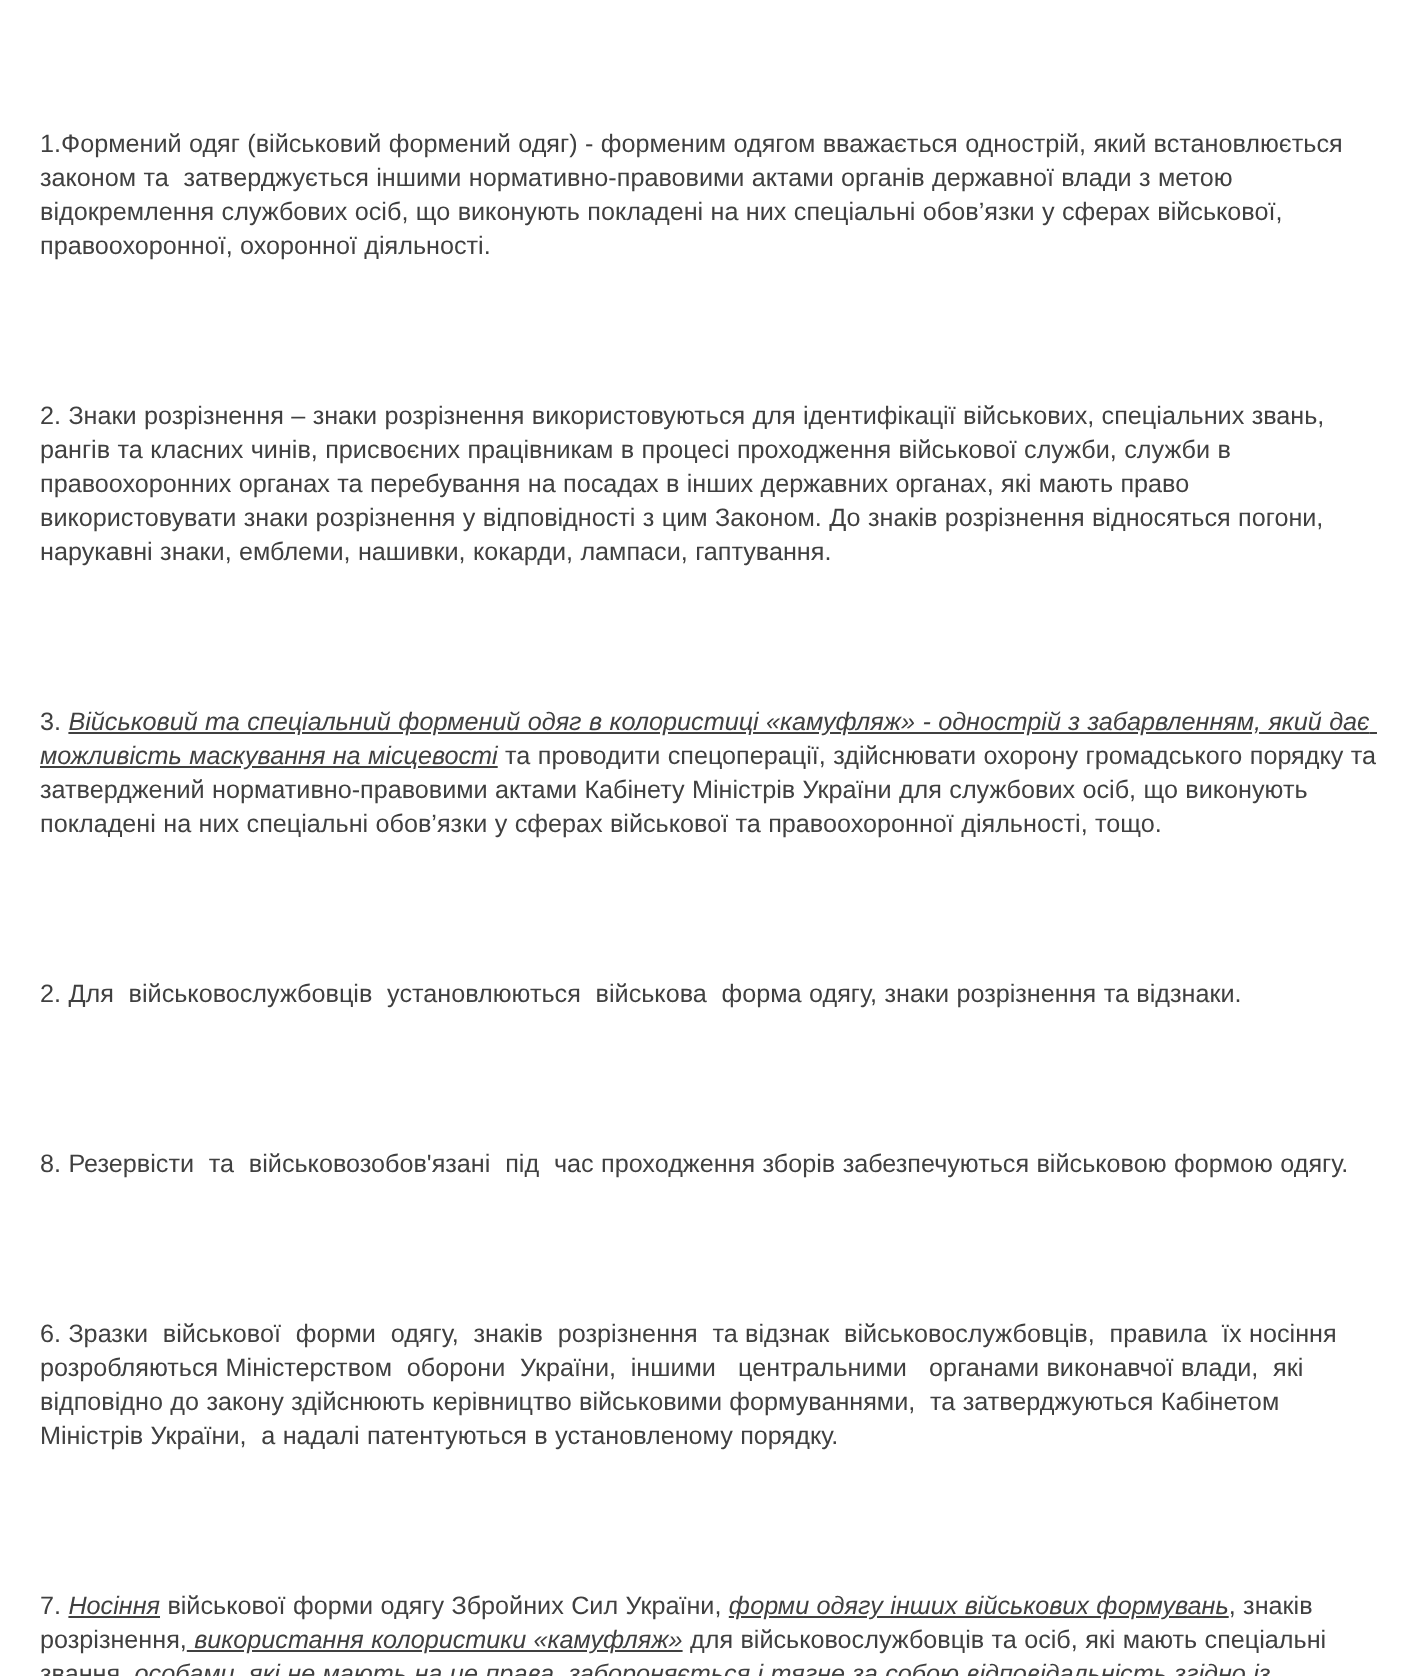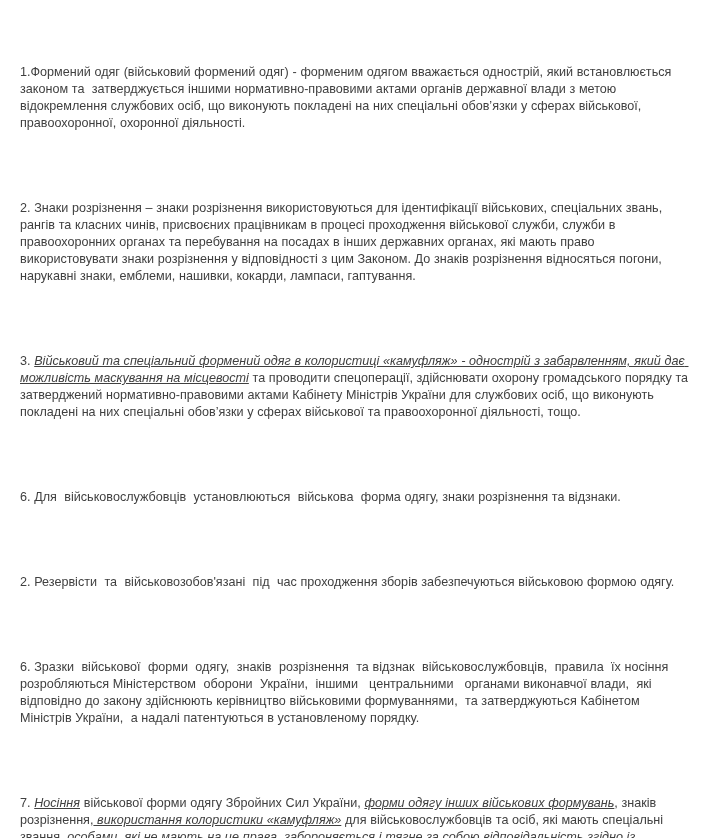--- a/index.html
+++ b/index.html
@@ -31,23 +31,23 @@
 <body>
 
 <div class="doc">
 
   <p><span>1.Формений одяг (військовий формений одяг) - форменим одягом вважається однострій, який встановлюється законом та  затверджується іншими нормативно-правовими актами органів державної влади з метою відокремлення службових осіб, що виконують покладені на них спеціальні обов’язки у сферах військової, правоохоронної, охоронної діяльності.</span></p>
 
   <p><span>2. Знаки розрізнення – знаки розрізнення використовуються для ідентифікації військових, спеціальних звань, рангів та класних чинів, присвоєних працівникам в процесі проходження військової служби, служби в правоохоронних органах та перебування на посадах в інших державних органах, які мають право використовувати знаки розрізнення у відповідності з цим Законом. До знаків розрізнення відносяться погони, нарукавні знаки, емблеми, нашивки, кокарди, лампаси, гаптування.</span></p>
 
   <p><span>3. </span><span class="u">Військовий та спеціальний формений одяг в колористиці «камуфляж» - однострій з забарвленням, який дає можливість маскування на місцевості</span><span> та проводити спецоперації, здійснювати охорону громадського порядку та затверджений нормативно-правовими актами Кабінету Міністрів України для службових осіб, що виконують покладені на них спеціальні обов’язки у сферах військової та правоохоронної діяльності, тощо.</span></p>
 
-  <p><span>6. Для  військовослужбовців  установлюються  військова  форма одягу, знаки розрізнення та відзнаки.</span></p>
+  <p><span>2. Для  військовослужбовців  установлюються  військова  форма одягу, знаки розрізнення та відзнаки.</span></p>
 
-  <p><span>2. Резервісти  та  військовозобов'язані  під  час проходження зборів забезпечуються військовою формою одягу.</span></p>
+  <p><span>8. Резервісти  та  військовозобов'язані  під  час проходження зборів забезпечуються військовою формою одягу.</span></p>
 
   <p><span>6. Зразки  військової  форми  одягу,  знаків  розрізнення  та відзнак  військовослужбовців,  правила  їх носіння  розробляються Міністерством  оборони  України,  іншими   центральними   органами виконавчої влади,  які відповідно до закону здійснюють керівництво військовими формуваннями,  та затверджуються Кабінетом  Міністрів України,  а надалі патентуються в установленому порядку.</span></p>
 
   <p><span>7. </span><span class="u">Носіння</span><span> військової форми одягу Збройних Сил України, </span><span class="u">форми одягу інших військових формувань</span><span>, знаків розрізнення,</span><span class="u"> використання колористики «камуфляж»</span><span> для військовослужбовців та осіб, які мають спеціальні звання, </span><span class="u">особами, які не мають на це права, забороняється і тягне за собою відповідальність згідно із законом</span><span>.»</span></p>
 
   
 
   
 
   

